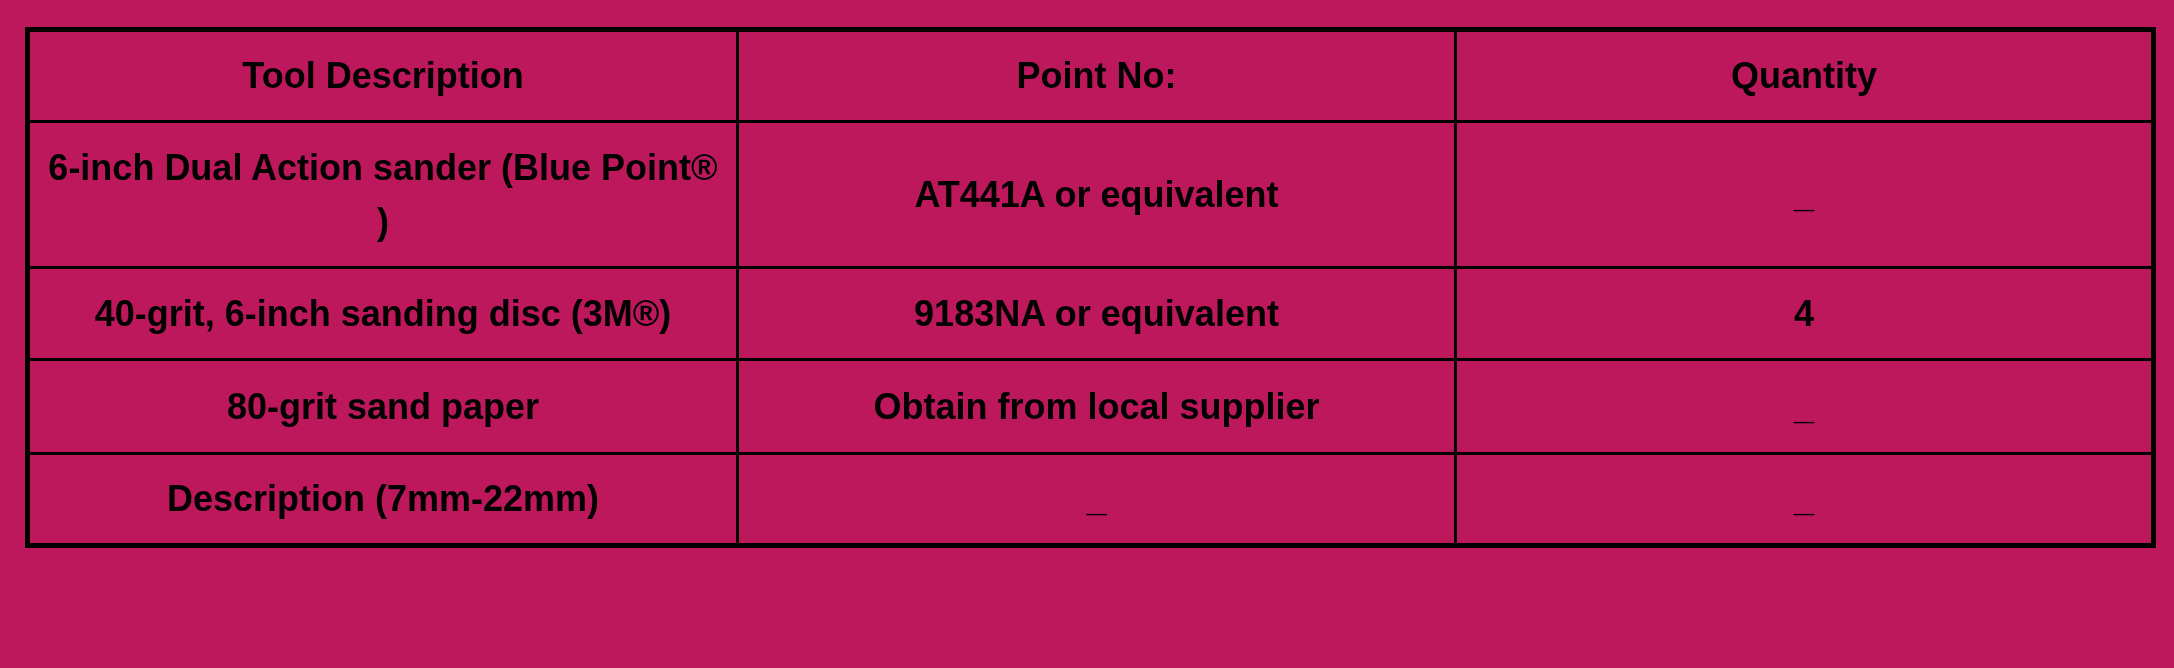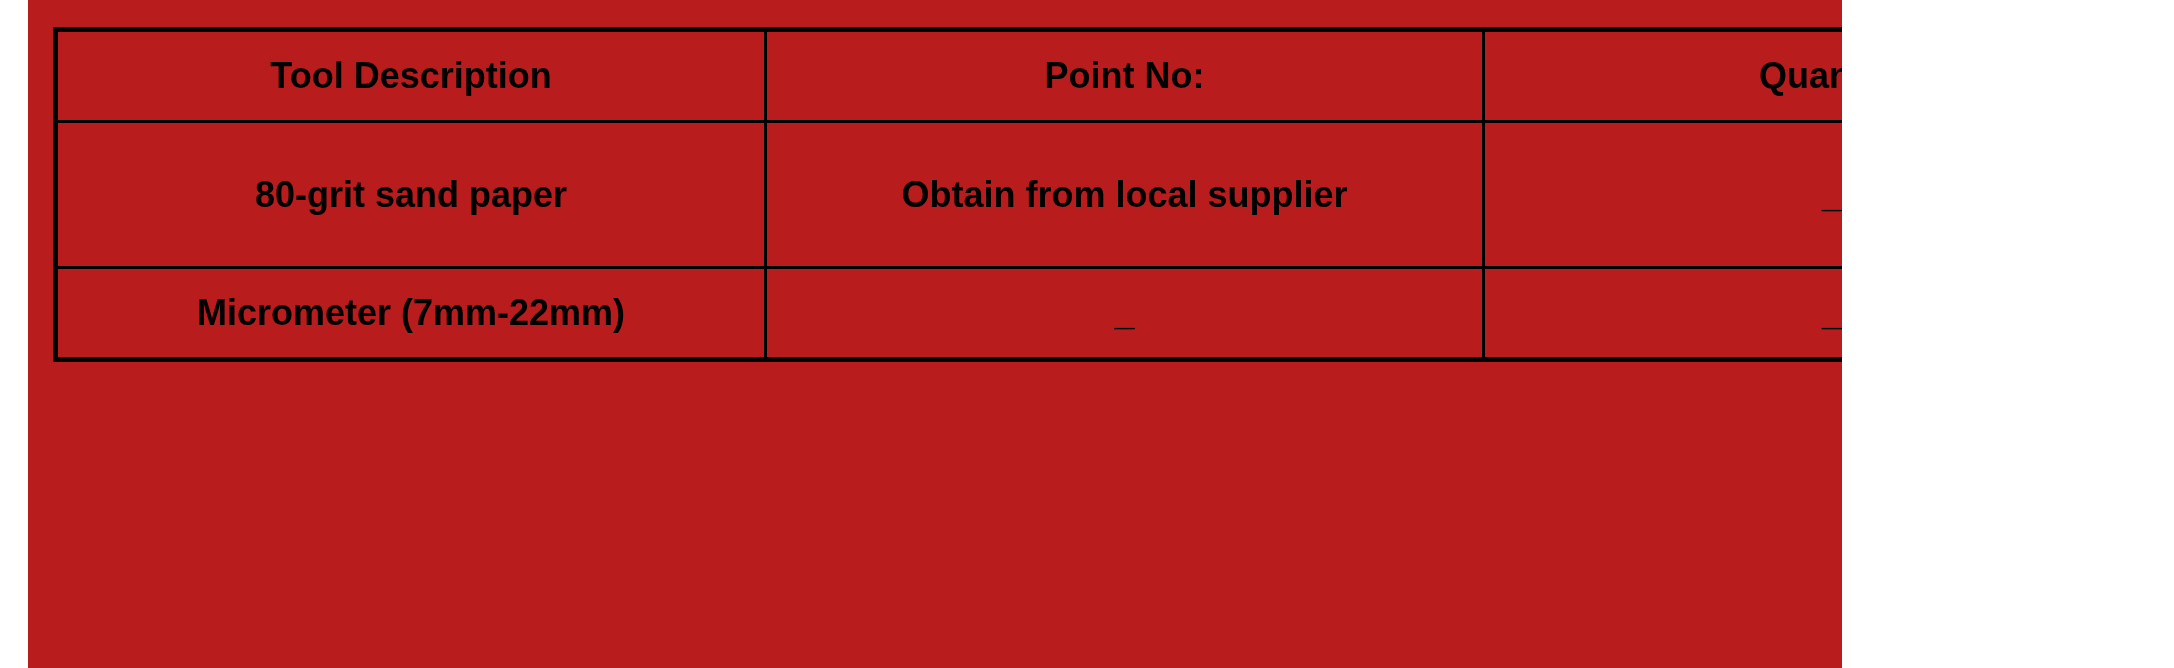--- a/index.html
+++ b/index.html
@@ -2,25 +2,24 @@
 <html><head>
 <meta charset="utf-8">
 <style>
   html, body {
     margin: 0;
     padding: 0;
     background: #ffffff;
   }
   .page {
     position: relative;
-    width: 1814px;
+    width: 2174px;
     height: 668px;
-    background: #b91c1c;
+    background: #be185d;
     overflow: hidden;
-    margin-left: 28px;
   }
   table.tools-table {
     position: absolute;
     left: 25px;
     top: 27px;
     width: 2126px;
     border-collapse: collapse;
     table-layout: fixed;
     border: 5px solid #000000;
   }
@@ -33,21 +32,21 @@
     line-height: 1.5;
     color: #000000;
     text-align: center;
     vertical-align: middle;
     padding: 2px 10px;
     overflow: hidden;
   }
   thead tr { height: 92px; }
   tbody tr { height: 92px; }
   tbody tr:nth-child(1) { height: 146px; }
-  tbody tr:nth-child(3) { height: 94px; font-style: italic; }
+  tbody tr:nth-child(3) { height: 94px; }
   col.c1 { width: 710px; }
   col.c2 { width: 718px; }
   col.c3 { width: 698px; }
 </style>
 </head>
 <body>
 
 <div class="page">
   <table class="tools-table">
     <colgroup>
@@ -57,24 +56,34 @@
     </colgroup>
     <thead>
       <tr>
         <th>Tool Description</th>
         <th>Point No:</th>
         <th>Quantity</th>
       </tr>
     </thead>
     <tbody>
       <tr>
+        <td>6-inch Dual Action sander (Blue Point® )</td>
+        <td>AT441A or equivalent</td>
+        <td>_</td>
+      </tr>
+      <tr>
+        <td>40-grit, 6-inch sanding disc (3M®)</td>
+        <td>9183NA or equivalent</td>
+        <td>4</td>
+      </tr>
+      <tr>
         <td>80-grit sand paper</td>
         <td>Obtain from local supplier</td>
         <td>_</td>
       </tr>
       <tr>
-        <td>Micrometer (7mm-22mm)</td>
+        <td>Description (7mm-22mm)</td>
         <td>_</td>
         <td>_</td>
       </tr>
     </tbody>
   </table>
 </div>
 
 </body></html>

